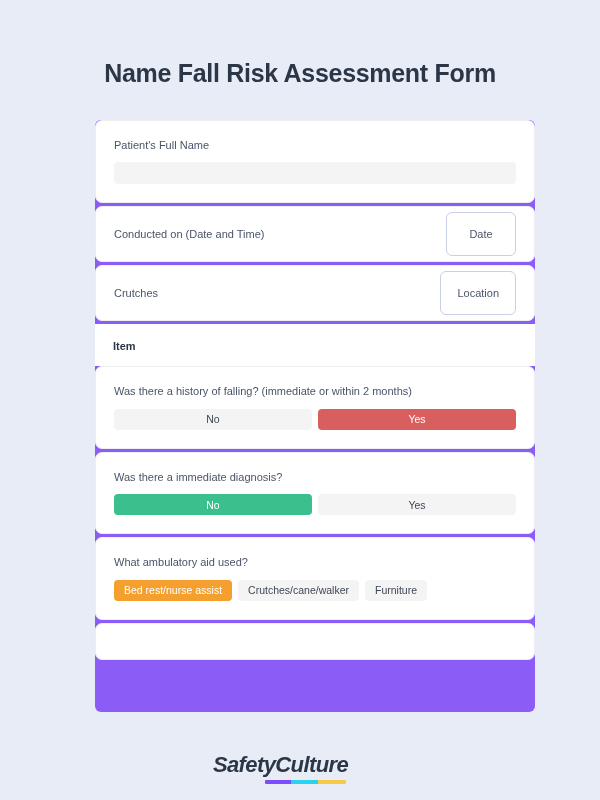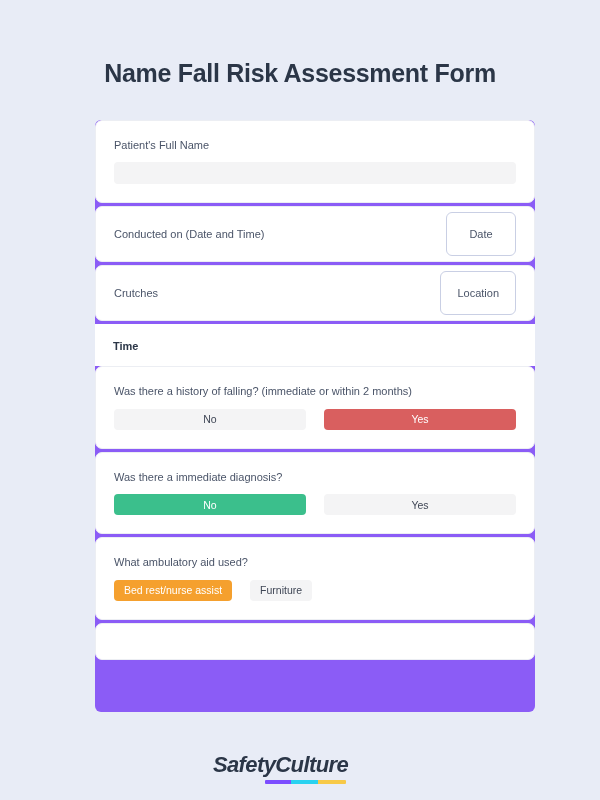--- a/index.html
+++ b/index.html
@@ -99,21 +99,21 @@
     background: #ffffff;
     padding: 16px 18px 14px 18px;
     font-size: 11px;
     font-weight: bold;
     color: #2b3647;
   }
 
   
   .options {
     display: flex;
-    gap: 18px;
+    gap: 6px;
   }
 
   .opt {
     height: 21px;
     border: none;
     border-radius: 4px;
     font-family: "Liberation Sans", sans-serif;
     font-size: 10.5px;
     display: flex;
     align-items: center;
@@ -180,21 +180,21 @@
       <div class="field-label inline">Conducted on (Date and Time)</div>
       <button class="pill-btn">Date</button>
     </div>
 
 
     <div class="card compact">
       <div class="field-label inline">Crutches</div>
       <button class="pill-btn">Location</button>
     </div>
 
-    <div class="section-header">Time</div>
+    <div class="section-header">Item</div>
 
     <div class="card">
       <div class="field-label">Was there a history of falling? (immediate or within 2 months)</div>
       <div class="options">
         <div class="opt w-half neutral">No</div>
         <div class="opt w-half red">Yes</div>
       </div>
     </div>
 
     <div class="card">
@@ -202,20 +202,21 @@
       <div class="options">
         <div class="opt w-half green">No</div>
         <div class="opt w-half neutral">Yes</div>
       </div>
     </div>
 
     <div class="card">
       <div class="field-label">What ambulatory aid used?</div>
       <div class="options">
         <div class="opt orange">Bed rest/nurse assist</div>
+        <div class="opt neutral">Crutches/cane/walker</div>
         <div class="opt neutral">Furniture</div>
       </div>
     </div>
 
     <div class="card">
       
       
     </div>
 
   </div>

